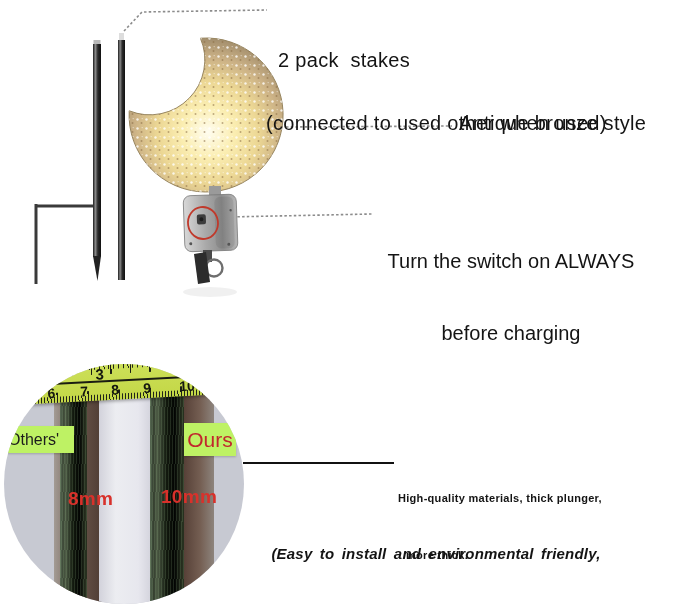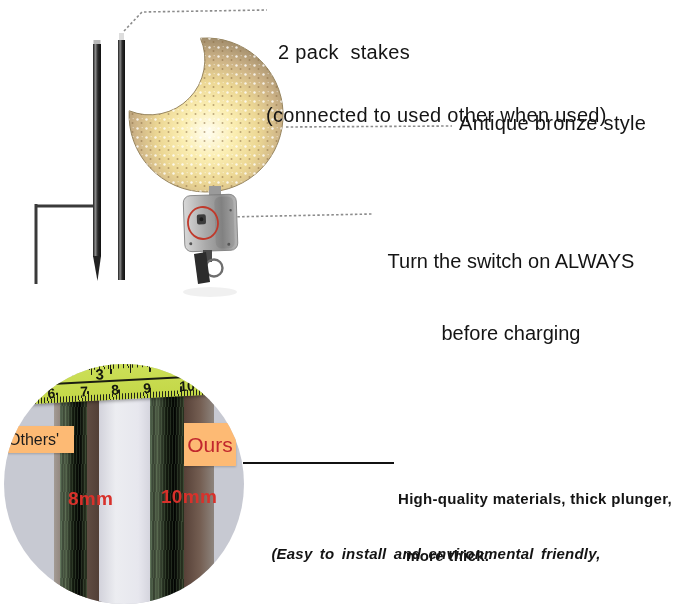--- a/index.html
+++ b/index.html
@@ -2,25 +2,25 @@
 <html><head>
 <meta charset="utf-8">
 <style>
   html,body{margin:0;padding:0;background:#fff;}
   .stage{
     position:relative;width:679px;height:606px;background:#ffffff;
     font-family:"Liberation Sans", sans-serif;color:#141414;overflow:hidden;
   }
   .stage svg.gfx{position:absolute;left:0;top:0;z-index:1;}
   .ann{position:absolute;z-index:3;white-space:pre;}
-  .ann-stakes{left:266px;top:0px;font-size:20px;letter-spacing:.3px;line-height:21px;}
+  .ann-stakes{left:266px;top:8px;font-size:20px;letter-spacing:.3px;line-height:21px;}
   .ann-stakes .l1{padding-left:12px;}
   .ann-bronze{left:459px;top:112px;font-size:20px;letter-spacing:.3px;}
   .ann-switch{left:378px;top:201px;width:266px;text-align:center;font-size:20px;line-height:24px;}
-  .ann-quality{left:398px;top:451px;font-size:15px;font-weight:700;letter-spacing:.3px;line-height:19px;}
+  .ann-quality{left:398px;top:451px;font-size:11px;font-weight:700;letter-spacing:.3px;line-height:19px;}
   .ann-quality .l2{margin-left:8px;}
   .ann-easy{left:255px;top:501px;width:362px;text-align:center;font-style:italic;font-weight:700;
             font-size:15px;line-height:21px;word-spacing:3px;letter-spacing:.2px;}
   
   .inset{
     position:absolute;left:4px;top:364px;width:240px;height:240px;border-radius:50%;
     overflow:hidden;background:#c7c9d2;z-index:2;
   }
   .strip-white{position:absolute;left:95px;top:28px;width:56px;height:212px;
     background:linear-gradient(90deg,#d2d2db,#ecedf1 30%,#e7e7ee 70%,#cdcdd7);}
@@ -44,23 +44,23 @@
   .tape .tickrow{position:absolute;left:0;right:0;}
   .t-top-small{top:0;height:7px;background:repeating-linear-gradient(90deg,#20231a 0 1px,rgba(0,0,0,0) 1px 4.8px);}
   .t-top-big{top:0;height:12px;background:repeating-linear-gradient(90deg,#1b1e15 0 1.3px,rgba(0,0,0,0) 1.3px 19.5px);}
   .t-div{top:18px;height:1.6px;background:#1a1c12;}
   .t-bot-small{bottom:0;height:6px;background:repeating-linear-gradient(90deg,#20231a 0 1px,rgba(0,0,0,0) 1px 3.1px);}
   .t-bot-big{bottom:0;height:10px;background:repeating-linear-gradient(90deg,#1b1e15 0 1.3px,rgba(0,0,0,0) 1.3px 31px);}
   .tape .num{position:absolute;font-weight:700;color:#15170f;font-size:14px;white-space:pre;}
   .tape .inch{top:3px;font-size:15px;}
   .tape .cm{top:20px;}
   .num-red{color:#cc3a1a;}
-  .card{position:absolute;background:#fdba74;box-shadow:0 1px 2px rgba(0,0,0,.2);display:flex;align-items:center;z-index:4;}
+  .card{position:absolute;background:#bef264;box-shadow:0 1px 2px rgba(0,0,0,.2);display:flex;align-items:center;z-index:4;}
   .card-others{left:-4px;top:62px;width:66px;height:27px;padding-left:8px;font-size:16px;color:#1c1c1c;}
-  .card-ours{left:180px;top:59px;width:52px;height:43px;justify-content:center;font-size:21px;color:#c1272d;}
+  .card-ours{left:180px;top:59px;width:52px;height:33px;justify-content:center;font-size:21px;color:#c1272d;}
   .size-tag{position:absolute;font-weight:700;color:#d8312b;font-size:19px;z-index:4;letter-spacing:.3px;}
   .size-8{left:64px;top:124px;}
   .size-10{left:157px;top:122px;text-align:center;}
 </style>
 </head>
 <body>
 
 <div class="stage">
 
   <svg class="gfx" width="679" height="606" viewBox="0 0 679 606">

